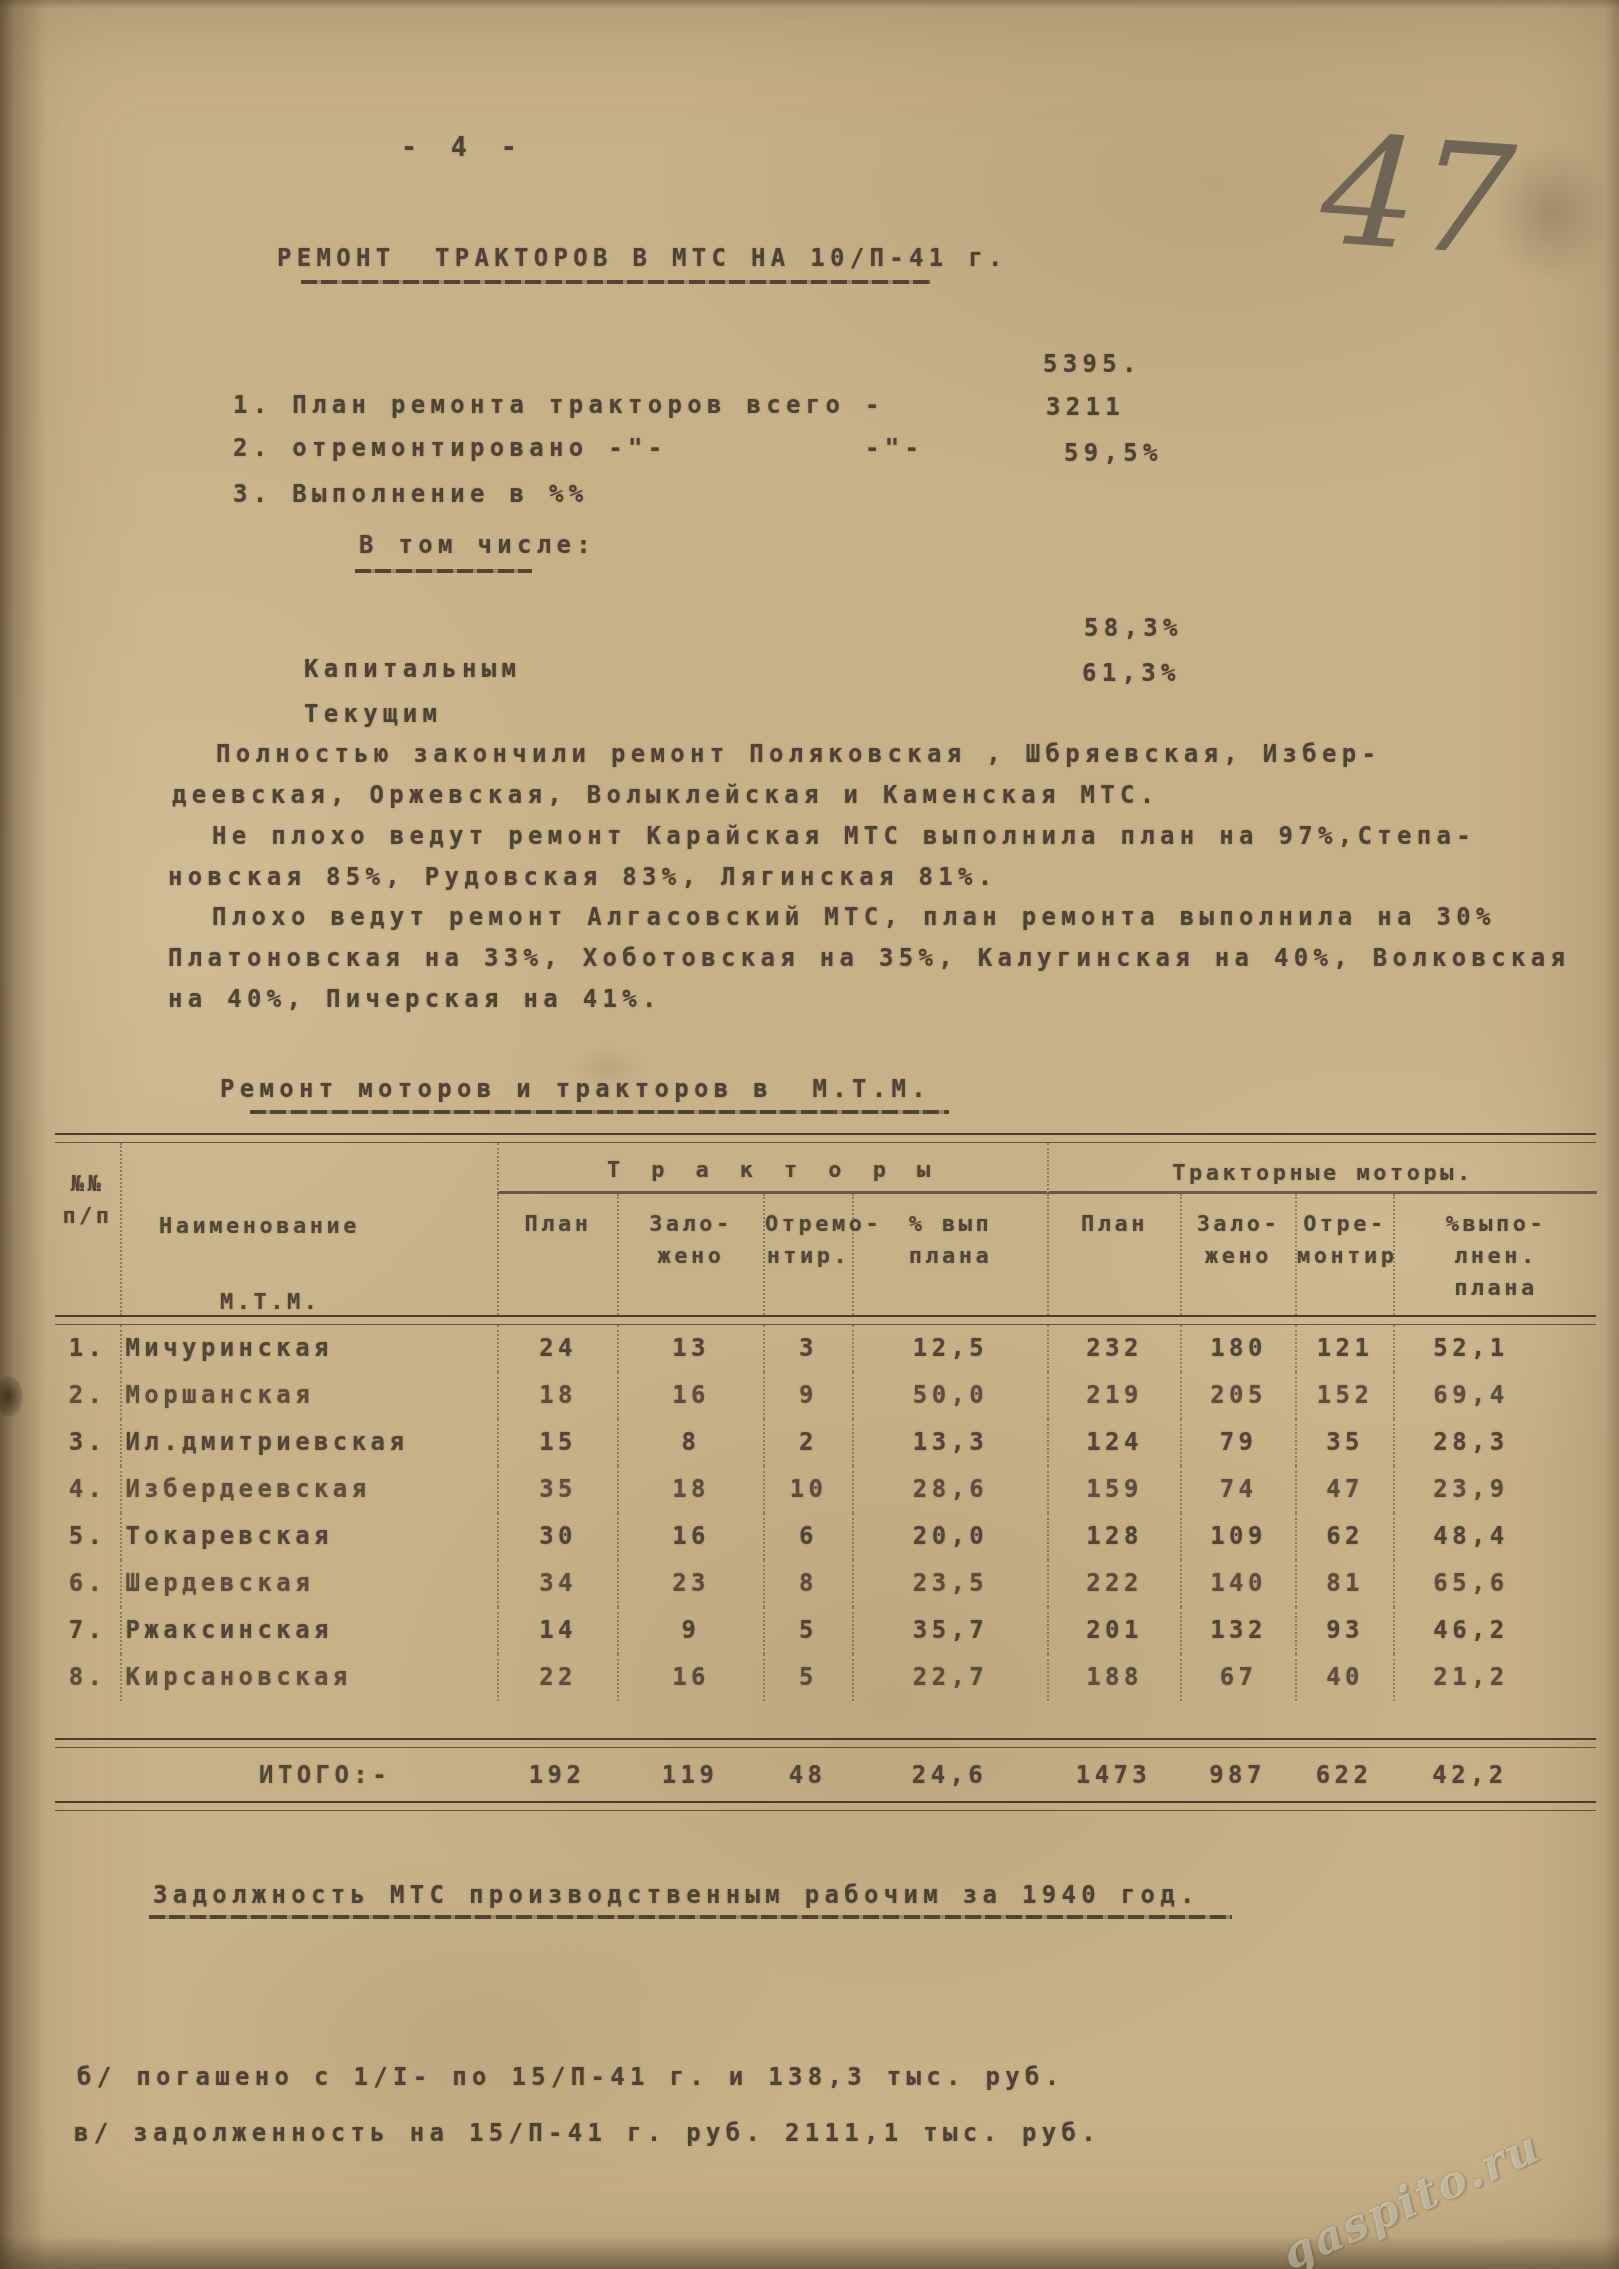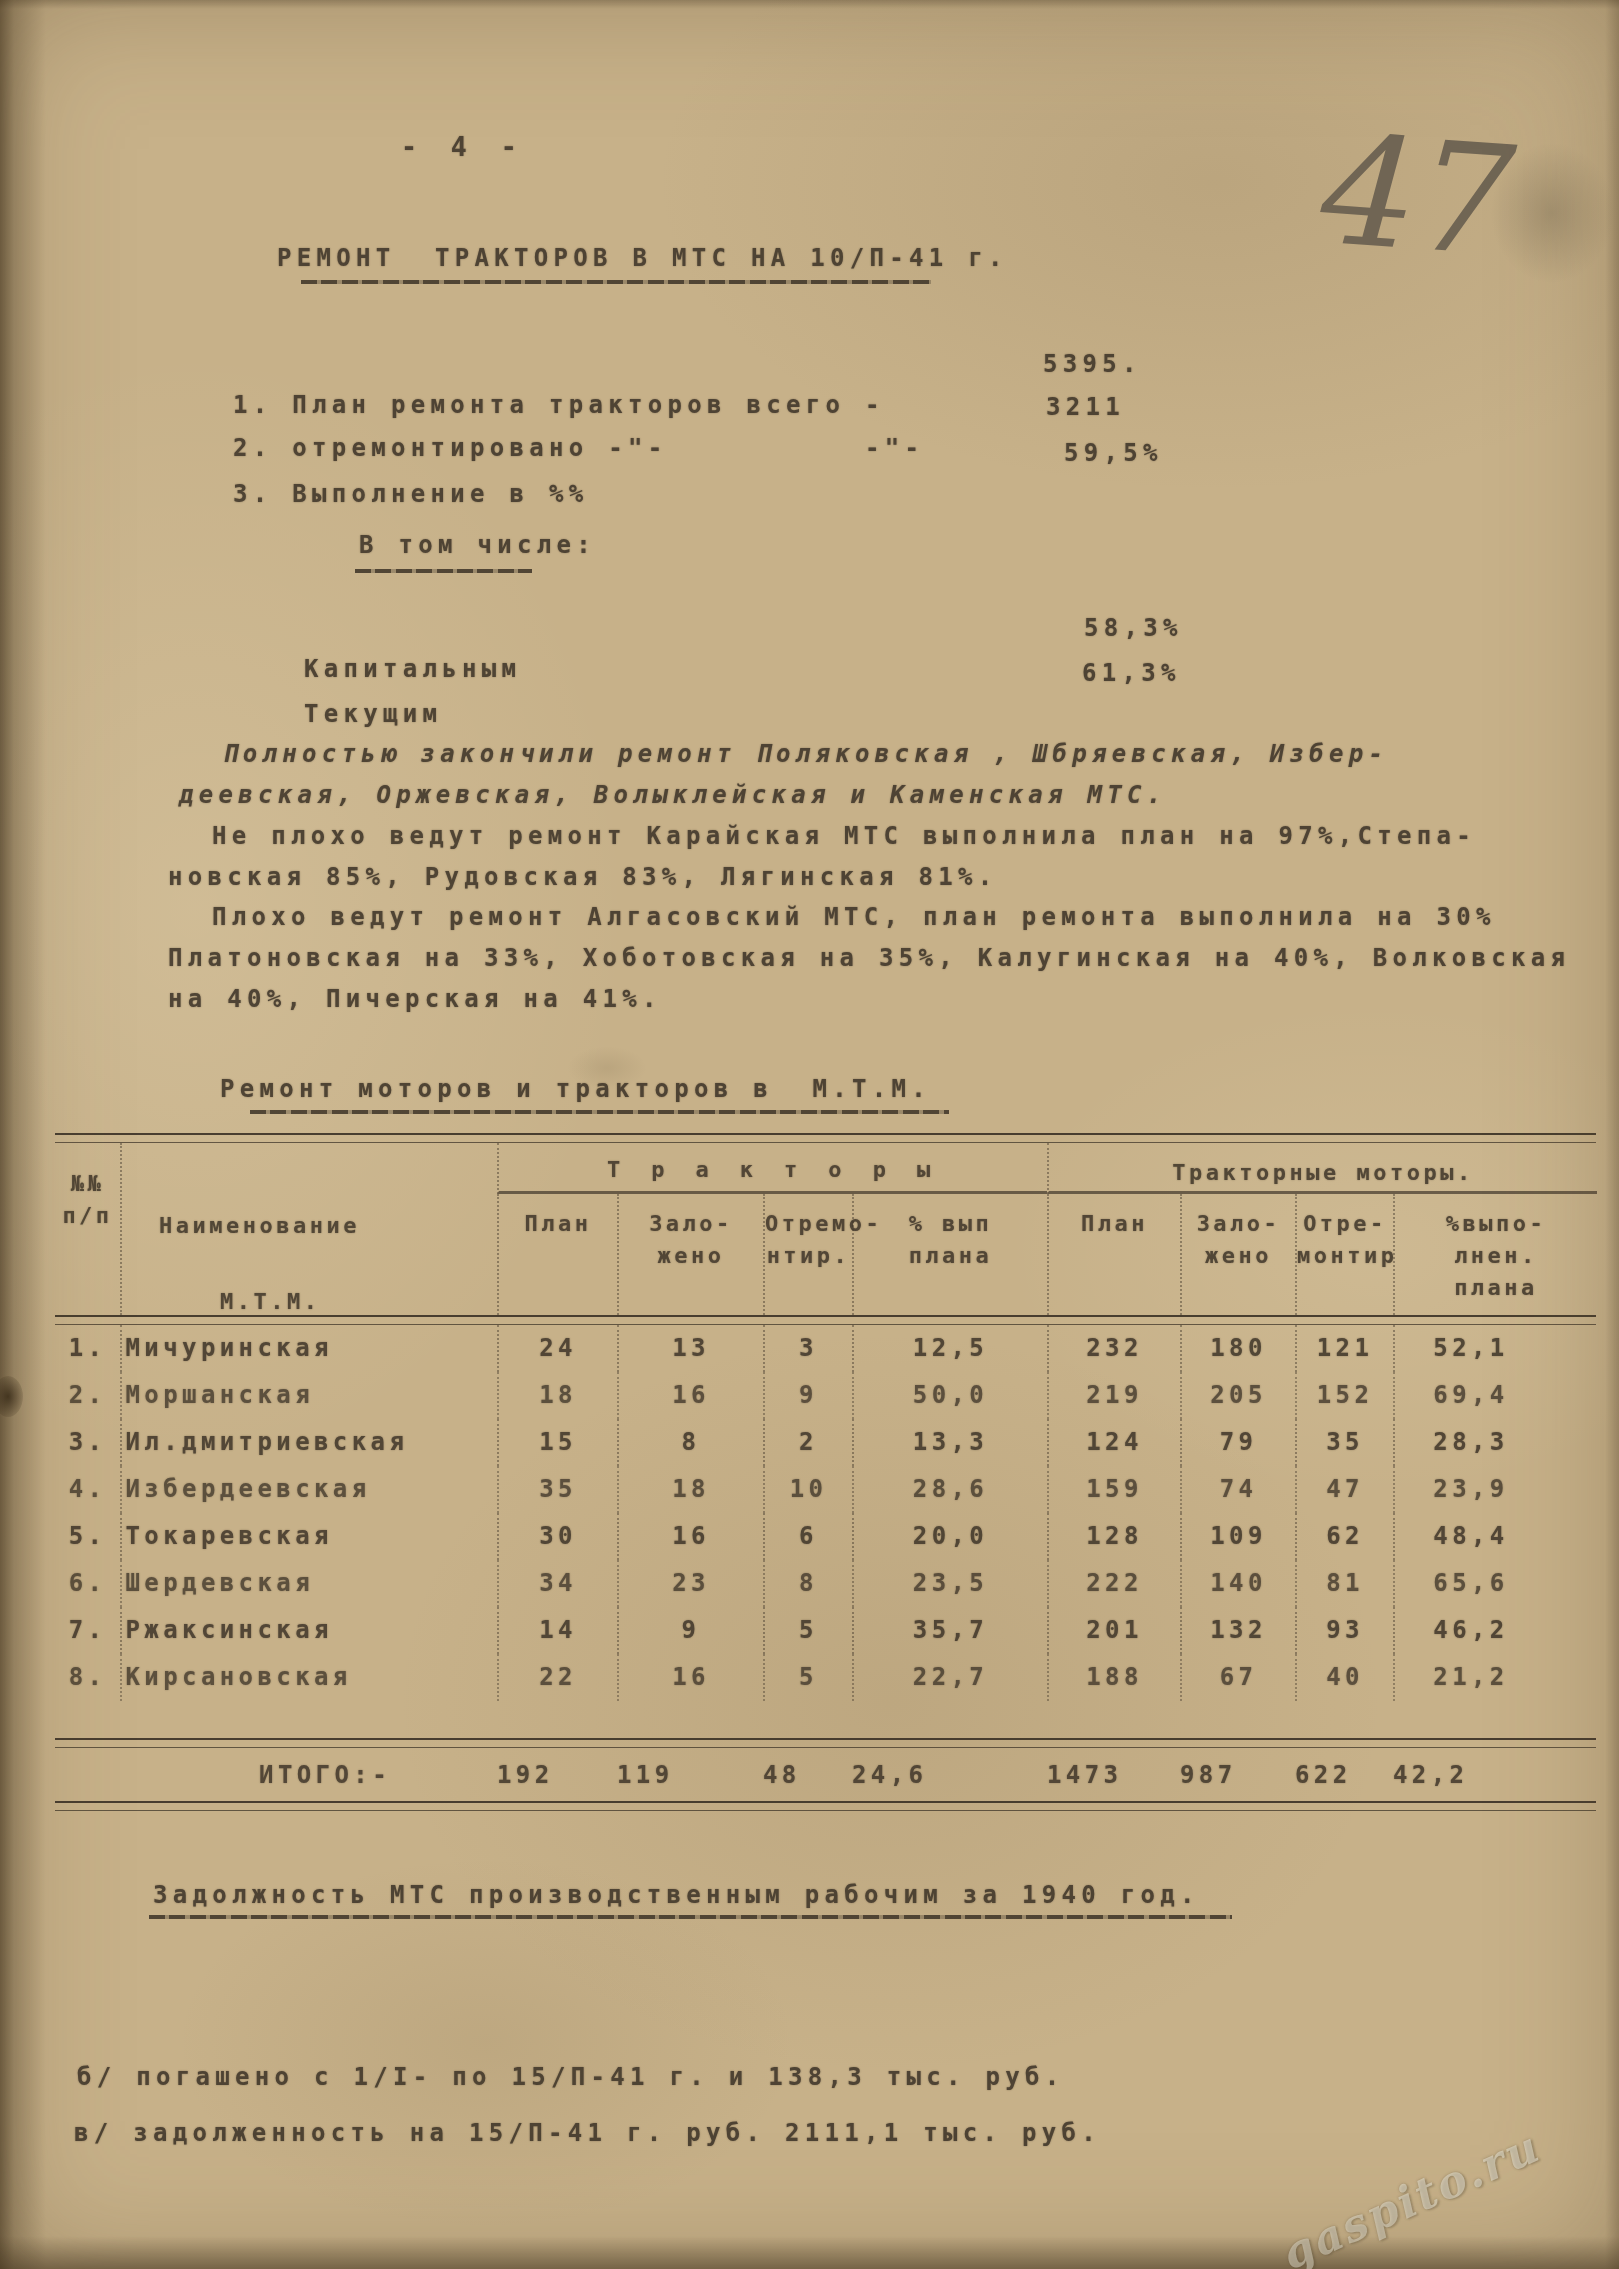--- a/index.html
+++ b/index.html
@@ -74,21 +74,21 @@
   .trow{display:grid;grid-template-columns:65px 377px 120px 146px 89px 195px 133px 115px 98px 204px;
     height:47px;}
   .tcell{color:#42382b;font-weight:700;font-size:24px;letter-spacing:4.4px;line-height:47px;
     text-shadow:0 0 1.8px rgba(62,50,36,.55);opacity:.88;text-align:center;overflow:hidden;}
   .tcell.c1{text-align:left;padding-left:3.5px;}
   .tcell.c9{padding-right:50px;}
   .trow:nth-child(2n) .tcell{opacity:.80;}
   .totrow{display:grid;grid-template-columns:442px 120px 146px 89px 195px 133px 115px 98px 204px;
     height:51px;margin-top:1.8px;}
   .totcell{color:#42382b;font-weight:700;font-size:24px;letter-spacing:4.4px;line-height:50px;
-    text-shadow:0 0 1.8px rgba(62,50,36,.55);opacity:.87;}
+    text-shadow:0 0 1.8px rgba(62,50,36,.55);opacity:.87;text-align:center;}
   .totlabel{text-align:right;padding-right:106px;}
 
   .money .u{border-bottom:3.5px solid rgba(52,43,32,.85);padding-bottom:4.4px;}
 
   .handwritten{position:absolute;left:1312px;top:98px;width:231px;height:222px;
     color:#5d5549;opacity:.8;transform:rotate(4deg);}
   .handwritten text{
     font-family:"DejaVu Serif","Liberation Serif",serif;
     font-style:italic;font-size:170px;fill:#5d5549;
   }
@@ -142,21 +142,21 @@
 
   <div class="typ sline" style="left:304px;top:608px;width:1153px;">
     <span class="lab">Капитальным</span>
     <span class="val" style="left:780px;">58,3%</span>
   </div>
   <div class="typ sline" style="left:304px;top:653px;width:1153px;">
     <span class="lab">Текущим</span>
     <span class="val" style="left:778px;">61,3%</span>
   </div>
 
-  <div class="typ" style="left:179px;top:734px;width:1428px;text-indent:44px;font-style:italic;">Полностью закончили ремонт  Поляковская , Шбряевская, Избер-
+  <div class="typ" style="left:172px;top:734px;width:1428px;text-indent:44px;">Полностью закончили ремонт  Поляковская , Шбряевская, Избер-
 деевская, Оржевская, Волыклейская и Каменская МТС.</div>
   <div class="typ" style="left:168px;top:816px;width:1428px;text-indent:44px;">Не плохо ведут ремонт Карайская МТС выполнила план на 97%,Степа-
 новская 85%, Рудовская 83%, Лягинская 81%.</div>
   <div class="typ" style="left:168px;top:897px;width:1445px;text-indent:44px;">Плохо ведут ремонт Алгасовский МТС, план ремонта выполнила на 30%
 Платоновская на 33%, Хоботовская на 35%, Калугинская на 40%, Волковская
 на 40%, Пичерская на 41%.</div>
 
   <div class="typ" style="left:220px;top:1069px;white-space:pre;">Ремонт моторов и тракторов в  М.Т.М.</div>
   <div class="uline" style="left:250px;top:1110px;width:699px;"></div>
 

